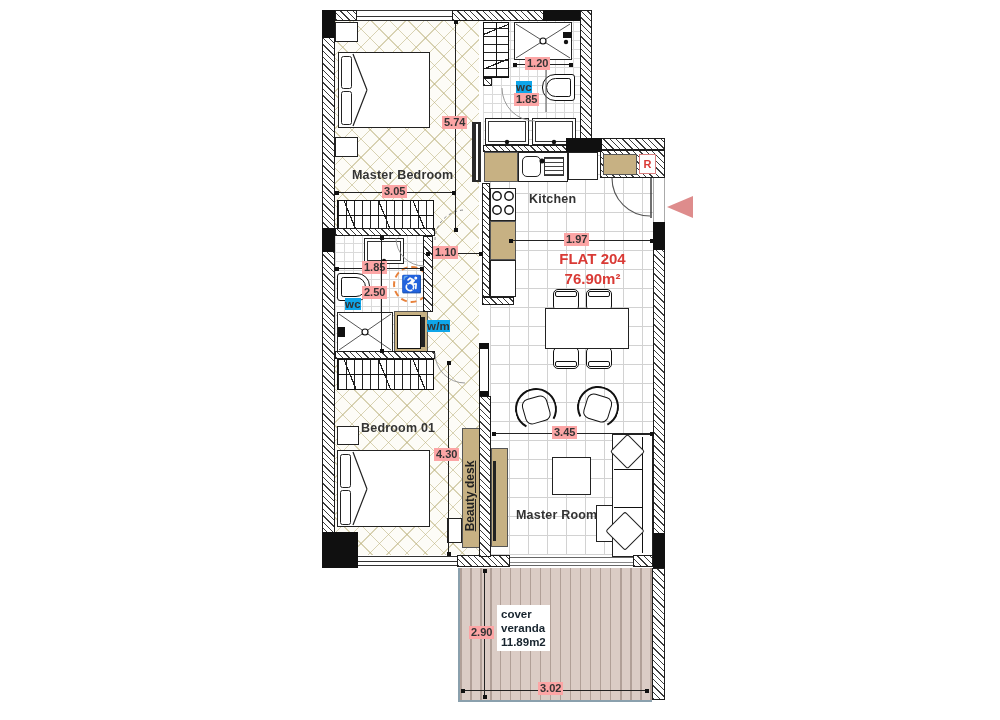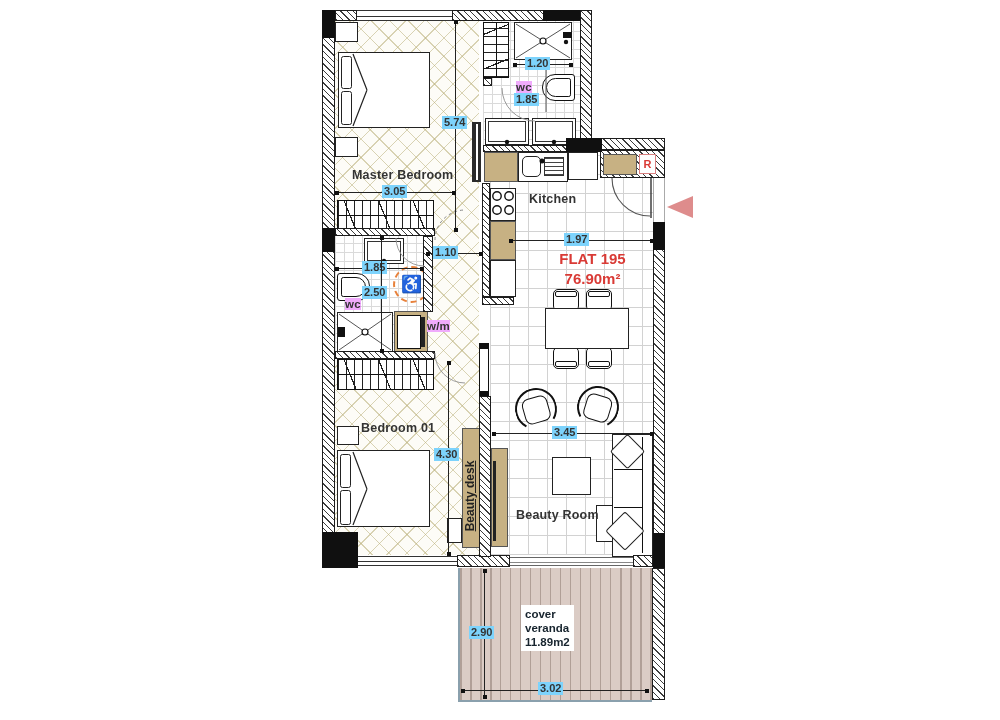--- a/index.html
+++ b/index.html
@@ -54,26 +54,26 @@
   .armchair .back{position:absolute;inset:0;border:2.2px solid #111;border-radius:50%;border-bottom-color:transparent;}
   .armchair .seat{position:absolute;left:8px;top:9px;width:24px;height:24px;background:#fff;border:1.8px solid #111;border-radius:7px;}
   .rot45{transform:rotate(45deg);}
   
   .dimh{position:absolute;height:0;border-top:1.1px solid #222;}
   .dimh::before,.dimh::after{content:"";position:absolute;width:4px;height:4px;background:#111;top:-2.5px;}
   .dimh::before{left:-1px;} .dimh::after{right:-1px;}
   .dimv{position:absolute;width:0;border-left:1.1px solid #222;}
   .dimv::before,.dimv::after{content:"";position:absolute;width:4px;height:4px;background:#111;left:-2.5px;}
   .dimv::before{top:-1px;} .dimv::after{bottom:-1px;}
-  .dlab{position:absolute;background:#7dd3fc;color:#333;font-size:11px;font-weight:600;line-height:13px;padding:0 2px;text-align:right;white-space:nowrap;}
+  .dlab{position:absolute;background:#fca5a5;color:#333;font-size:11px;font-weight:600;line-height:13px;padding:0 2px;text-align:right;white-space:nowrap;}
   
   .rlab{position:absolute;color:#333;font-weight:700;font-size:12.5px;letter-spacing:.2px;white-space:nowrap;}
-  .slab{font-size:11.5px;background:#f0abfc;line-height:12px;}
+  .slab{font-size:11.5px;background:#0ea5e9;line-height:12px;}
   .flat-title{position:absolute;color:#d93a35;font-weight:700;font-size:15px;line-height:20px;text-align:center;white-space:nowrap;}
-  .ver-label{position:absolute;background:#fff;color:#17242e;font-weight:700;font-size:11.5px;line-height:14px;padding:2px 4px;margin-left:24px;}
+  .ver-label{position:absolute;background:#fff;color:#17242e;font-weight:700;font-size:11.5px;line-height:14px;padding:2px 4px;}
   .vtext{position:absolute;color:#222;font-weight:700;font-size:12px;text-decoration:underline;text-align:center;transform:rotate(-90deg);white-space:nowrap;}
   .rletter{position:absolute;color:#d93a35;font-weight:700;font-size:11px;background:#fff;border:1px solid #d98080;text-align:center;}
   .arrow-left{position:absolute;width:0;height:0;border-top:11px solid transparent;border-bottom:11px solid transparent;border-right:26px solid #de8c8c;}
   .wheel{position:absolute;border:2px dashed #e8823c;border-radius:50%;display:flex;align-items:center;justify-content:center;color:#111;background:transparent;}
   svg.overlay{position:absolute;left:0;top:0;pointer-events:none;}
 </style>
 </head>
 <body>
 
 <div class="stage">
@@ -265,25 +265,25 @@
   <div class="dlab" style="left:469px;top:626px">2.90</div>
   <div class="dimh" style="left:462px;top:690px;width:186px"></div>
   <div class="dlab" style="left:538px;top:682px">3.02</div>
 
   <div class="rlab" style="left:352px;top:168px">Master Bedroom</div>
   <div class="rlab" style="left:529px;top:192px">Kitchen</div>
   <div class="rlab slab" style="left:516px;top:81px">wc</div>
   <div class="rlab slab" style="left:345px;top:298px">wc</div>
   <div class="rlab slab" style="left:427px;top:320px">w/m</div>
   <div class="rlab" style="left:361px;top:421px">Bedroom 01</div>
-  <div class="rlab" style="left:516px;top:508px">Beauty Room</div>
+  <div class="rlab" style="left:516px;top:508px">Master Room</div>
   <div class="vtext" style="left:415px;top:489px;width:110px">Beauty desk</div>
 
   <div class="flat-title" style="left:545px;top:249px;width:95px">
-    <div>FLAT 195</div>
+    <div>FLAT 204</div>
     <div>76.90m²</div>
   </div>
 
   <div class="ver-label" style="left:497px;top:605px">
     <div>cover</div>
     <div>veranda</div>
     <div>11.89m2</div>
   </div>
 
   <div class="arrow-left" style="left:667px;top:196px"></div>

